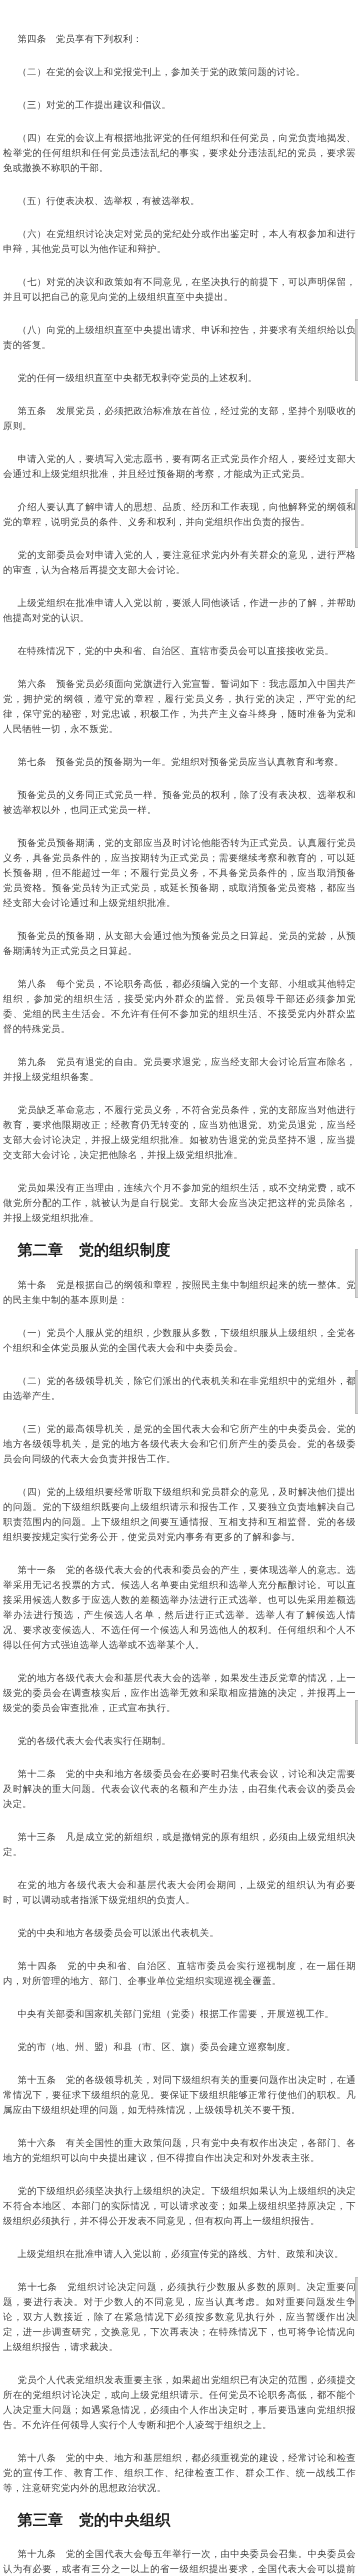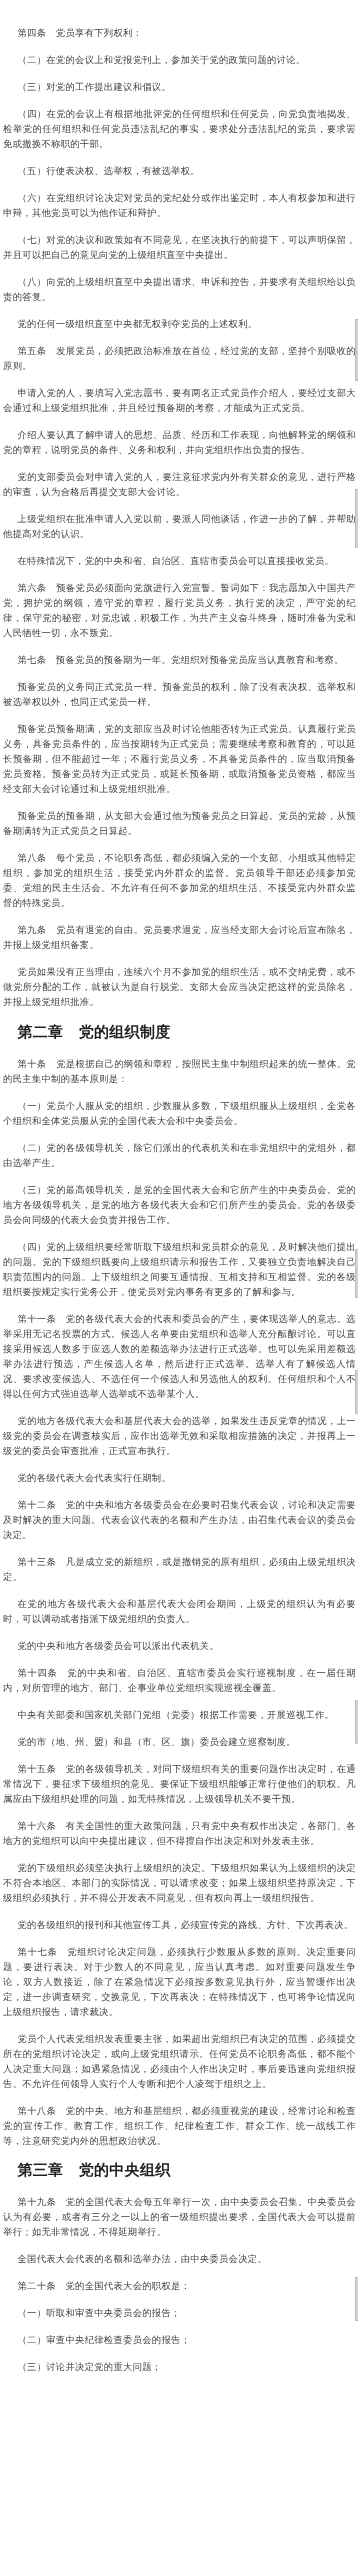--- a/index.html
+++ b/index.html
@@ -16,21 +16,21 @@
     font-family: "DejaVu Sans", sans-serif;
     color: #404040;
     box-sizing: border-box;
     padding: 13.4px 3.1px 31px 3.1px;
     overflow: hidden;
   }
   .doc-body p {
     font-size: 9.3px;
     line-height: 15px;
     letter-spacing: 0.3px;
-    margin: 12px 0;
+    margin: 18px 0;
     text-indent: 14.4px;
     text-align: justify;
     color: #404040;
     word-break: break-all;
   }
   .doc-body h2 {
     font-size: 15px;
     line-height: 15.5px;
     letter-spacing: 0.3px;
     margin: 15.5px 0 15.5px 0;
@@ -68,41 +68,42 @@
       <p>党的支部委员会对申请入党的人，要注意征求党内外有关群众的意见，进行严格的审查，认为合格后再提交支部大会讨论。</p>
       <p>上级党组织在批准申请人入党以前，要派人同他谈话，作进一步的了解，并帮助他提高对党的认识。</p>
       <p>在特殊情况下，党的中央和省、自治区、直辖市委员会可以直接接收党员。</p>
       <p>第六条　预备党员必须面向党旗进行入党宣誓。誓词如下：我志愿加入中国共产党，拥护党的纲领，遵守党的章程，履行党员义务，执行党的决定，严守党的纪律，保守党的秘密，对党忠诚，积极工作，为共产主义奋斗终身，随时准备为党和人民牺牲一切，永不叛党。</p>
       <p>第七条　预备党员的预备期为一年。党组织对预备党员应当认真教育和考察。</p>
       <p>预备党员的义务同正式党员一样。预备党员的权利，除了没有表决权、选举权和被选举权以外，也同正式党员一样。</p>
       <p>预备党员预备期满，党的支部应当及时讨论他能否转为正式党员。认真履行党员义务，具备党员条件的，应当按期转为正式党员；需要继续考察和教育的，可以延长预备期，但不能超过一年；不履行党员义务，不具备党员条件的，应当取消预备党员资格。预备党员转为正式党员，或延长预备期，或取消预备党员资格，都应当经支部大会讨论通过和上级党组织批准。</p>
       <p>预备党员的预备期，从支部大会通过他为预备党员之日算起。党员的党龄，从预备期满转为正式党员之日算起。</p>
       <p>第八条　每个党员，不论职务高低，都必须编入党的一个支部、小组或其他特定组织，参加党的组织生活，接受党内外群众的监督。党员领导干部还必须参加党委、党组的民主生活会。不允许有任何不参加党的组织生活、不接受党内外群众监督的特殊党员。</p>
       <p>第九条　党员有退党的自由。党员要求退党，应当经支部大会讨论后宣布除名，并报上级党组织备案。</p>
+      <p>党员缺乏革命意志，不履行党员义务，不符合党员条件，党的支部应当对他进行教育，要求他限期改正；经教育仍无转变的，应当劝他退党。劝党员退党，应当经支部大会讨论决定，并报上级党组织批准。如被劝告退党的党员坚持不退，应当提交支部大会讨论，决定把他除名，并报上级党组织批准。</p>
       <p>党员如果没有正当理由，连续六个月不参加党的组织生活，或不交纳党费，或不做党所分配的工作，就被认为是自行脱党。支部大会应当决定把这样的党员除名，并报上级党组织批准。</p>
       <h2>第二章　党的组织制度</h2>
       <p>第十条　党是根据自己的纲领和章程，按照民主集中制组织起来的统一整体。党的民主集中制的基本原则是：</p>
       <p>（一）党员个人服从党的组织，少数服从多数，下级组织服从上级组织，全党各个组织和全体党员服从党的全国代表大会和中央委员会。</p>
       <p>（二）党的各级领导机关，除它们派出的代表机关和在非党组织中的党组外，都由选举产生。</p>
       <p>（三）党的最高领导机关，是党的全国代表大会和它所产生的中央委员会。党的地方各级领导机关，是党的地方各级代表大会和它们所产生的委员会。党的各级委员会向同级的代表大会负责并报告工作。</p>
       <p>（四）党的上级组织要经常听取下级组织和党员群众的意见，及时解决他们提出的问题。党的下级组织既要向上级组织请示和报告工作，又要独立负责地解决自己职责范围内的问题。上下级组织之间要互通情报、互相支持和互相监督。党的各级组织要按规定实行党务公开，使党员对党内事务有更多的了解和参与。</p>
       <p>第十一条　党的各级代表大会的代表和委员会的产生，要体现选举人的意志。选举采用无记名投票的方式。候选人名单要由党组织和选举人充分酝酿讨论。可以直接采用候选人数多于应选人数的差额选举办法进行正式选举。也可以先采用差额选举办法进行预选，产生候选人名单，然后进行正式选举。选举人有了解候选人情况、要求改变候选人、不选任何一个候选人和另选他人的权利。任何组织和个人不得以任何方式强迫选举人选举或不选举某个人。</p>
       <p>党的地方各级代表大会和基层代表大会的选举，如果发生违反党章的情况，上一级党的委员会在调查核实后，应作出选举无效和采取相应措施的决定，并报再上一级党的委员会审查批准，正式宣布执行。</p>
       <p>党的各级代表大会代表实行任期制。</p>
       <p>第十二条　党的中央和地方各级委员会在必要时召集代表会议，讨论和决定需要及时解决的重大问题。代表会议代表的名额和产生办法，由召集代表会议的委员会决定。</p>
       <p>第十三条　凡是成立党的新组织，或是撤销党的原有组织，必须由上级党组织决定。</p>
       <p>在党的地方各级代表大会和基层代表大会闭会期间，上级党的组织认为有必要时，可以调动或者指派下级党组织的负责人。</p>
       <p>党的中央和地方各级委员会可以派出代表机关。</p>
       <p>第十四条　党的中央和省、自治区、直辖市委员会实行巡视制度，在一届任期内，对所管理的地方、部门、企事业单位党组织实现巡视全覆盖。</p>
       <p>中央有关部委和国家机关部门党组（党委）根据工作需要，开展巡视工作。</p>
       <p>党的市（地、州、盟）和县（市、区、旗）委员会建立巡察制度。</p>
       <p>第十五条　党的各级领导机关，对同下级组织有关的重要问题作出决定时，在通常情况下，要征求下级组织的意见。要保证下级组织能够正常行使他们的职权。凡属应由下级组织处理的问题，如无特殊情况，上级领导机关不要干预。</p>
       <p>第十六条　有关全国性的重大政策问题，只有党中央有权作出决定，各部门、各地方的党组织可以向中央提出建议，但不得擅自作出决定和对外发表主张。</p>
       <p>党的下级组织必须坚决执行上级组织的决定。下级组织如果认为上级组织的决定不符合本地区、本部门的实际情况，可以请求改变；如果上级组织坚持原决定，下级组织必须执行，并不得公开发表不同意见，但有权向再上一级组织报告。</p>
-      <p>党的各级组织的报刊和其他宣传工具，必须宣传党的路线、方针、下次再表决。</p>
+      <p>上级党组织在批准申请人入党以前，必须宣传党的路线、方针、政策和决议。</p>
       <p>第十七条　党组织讨论决定问题，必须执行少数服从多数的原则。决定重要问题，要进行表决。对于少数人的不同意见，应当认真考虑。如对重要问题发生争论，双方人数接近，除了在紧急情况下必须按多数意见执行外，应当暂缓作出决定，进一步调查研究，交换意见，下次再表决；在特殊情况下，也可将争论情况向上级组织报告，请求裁决。</p>
       <p>党员个人代表党组织发表重要主张，如果超出党组织已有决定的范围，必须提交所在的党组织讨论决定，或向上级党组织请示。任何党员不论职务高低，都不能个人决定重大问题；如遇紧急情况，必须由个人作出决定时，事后要迅速向党组织报告。不允许任何领导人实行个人专断和把个人凌驾于组织之上。</p>
       <p>第十八条　党的中央、地方和基层组织，都必须重视党的建设，经常讨论和检查党的宣传工作、教育工作、组织工作、纪律检查工作、群众工作、统一战线工作等，注意研究党内外的思想政治状况。</p>
       <h2>第三章　党的中央组织</h2>
       <p>第十九条　党的全国代表大会每五年举行一次，由中央委员会召集。中央委员会认为有必要，或者有三分之一以上的省一级组织提出要求，全国代表大会可以提前举行；如无非常情况，不得延期举行。</p>
       <p>全国代表大会代表的名额和选举办法，由中央委员会决定。</p>
       <p>第二十条　党的全国代表大会的职权是：</p>
       <p>（一）听取和审查中央委员会的报告；</p>
       <p>（二）审查中央纪律检查委员会的报告；</p>
       <p>（三）讨论并决定党的重大问题；</p>

